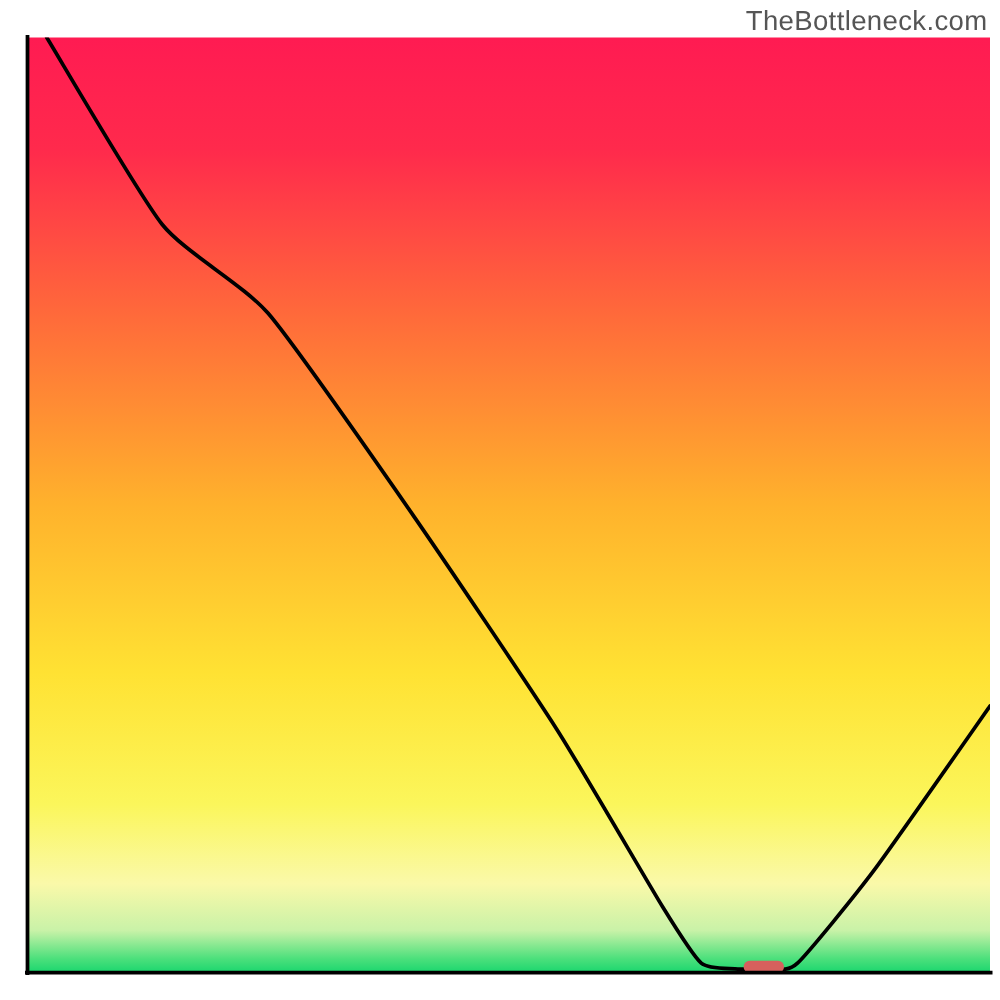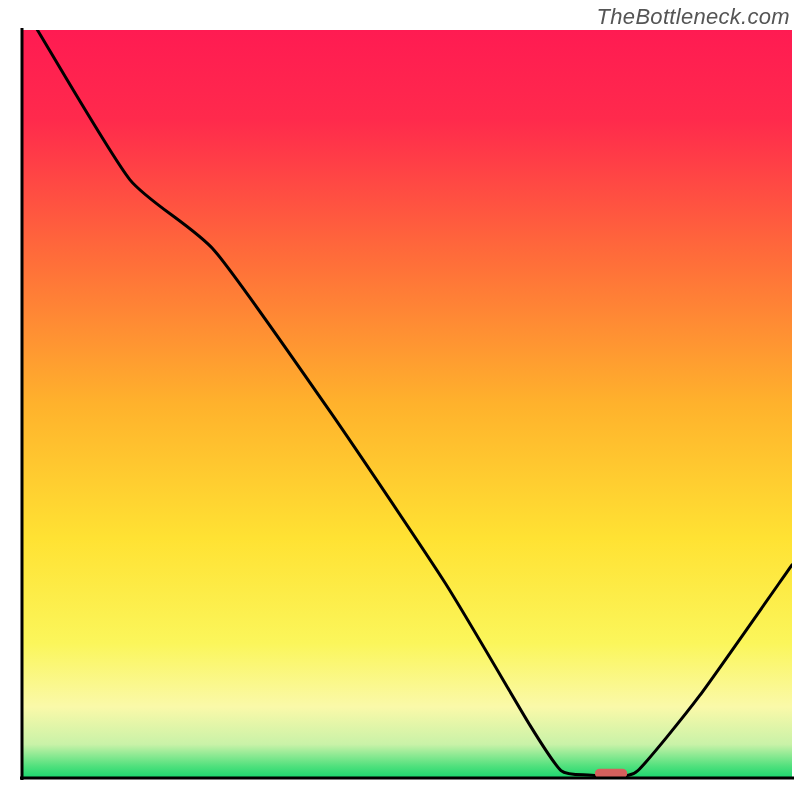--- a/index.html
+++ b/index.html
@@ -7,21 +7,20 @@
     padding: 0;
     width: 800px;
     height: 800px;
     background: #ffffff;
     font-family: Arial, Helvetica, sans-serif;
   }
   .chart-container {
     position: relative;
     width: 800px;
     height: 617px;
-    font-style: italic;
   }
   .watermark {
     position: absolute;
     top: 4px;
     right: 10px;
     color: #555;
     font-size: 22px;
     font-weight: 500;
     z-index: 3;
     letter-spacing: 0.3px;

